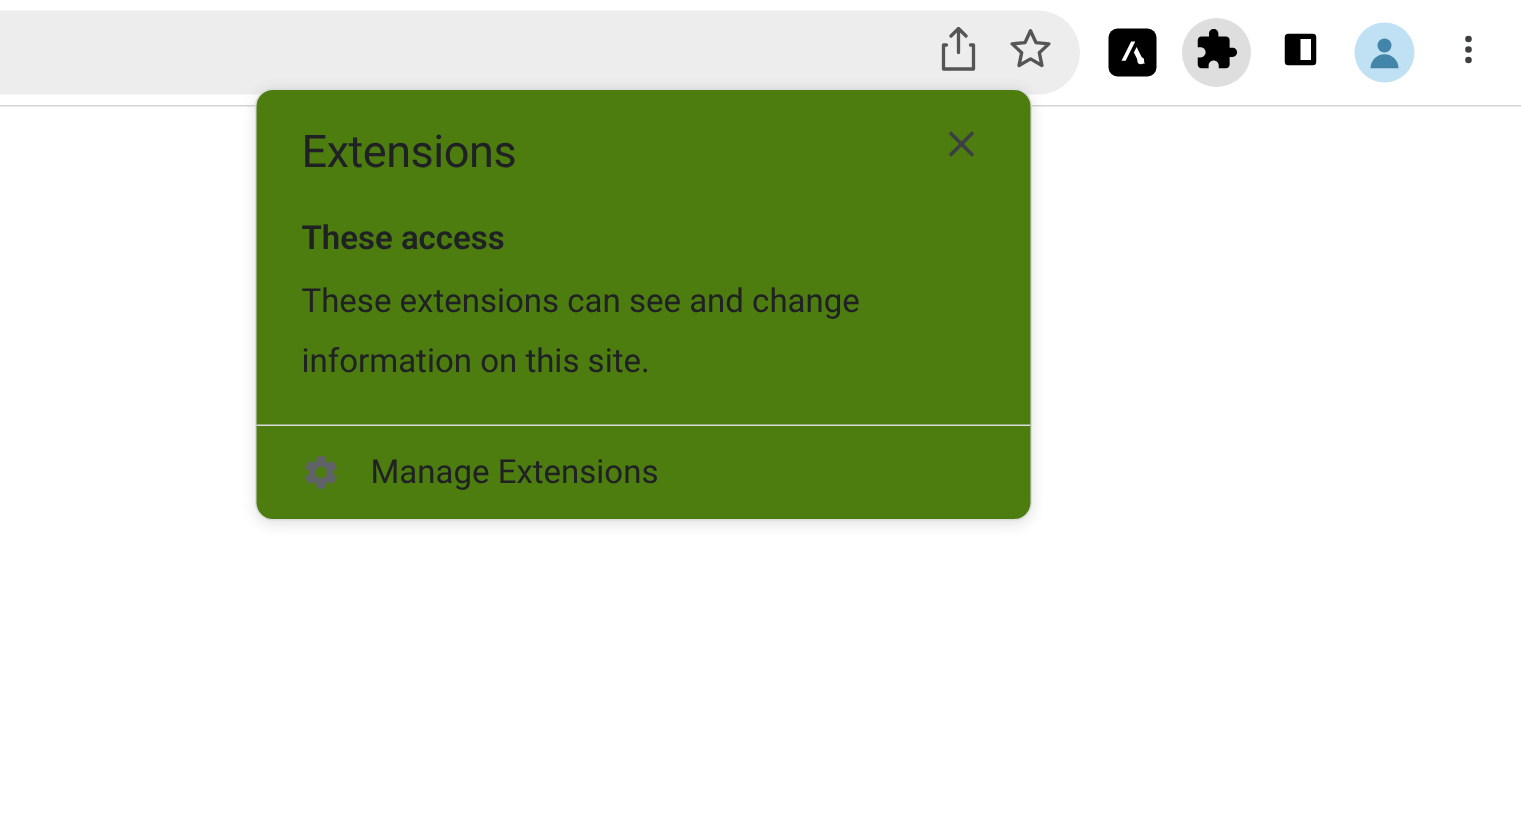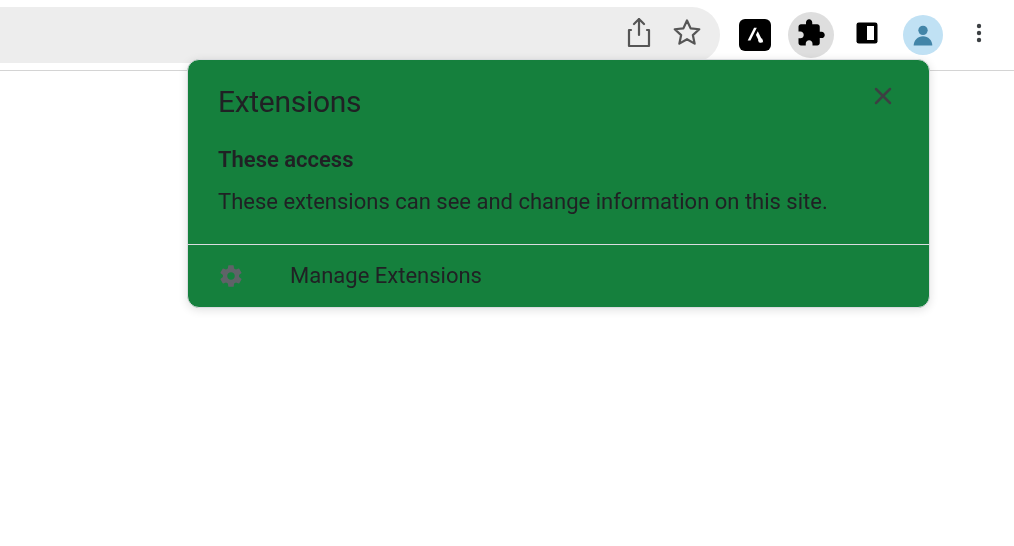--- a/index.html
+++ b/index.html
@@ -69,23 +69,23 @@
       height: 40px;
       border-radius: 50%;
       background: #c0e1f4;
       display: flex;
       align-items: center;
       justify-content: center;
     }
     .popup {
       position: absolute;
       top: 59px;
-      left: 187px;
-      width: 743px;
-      background: #15803d;
+      left: 170px;
+      width: 518px;
+      background: #4d7c0f;
       border: 1px solid #dadce0;
       border-radius: 12px;
       box-shadow: 0 2px 10px rgba(0,0,0,0.12);
       z-index: 10;
     }
     .popup-header {
       display: flex;
       align-items: flex-start;
       justify-content: space-between;
       padding: 24px 30px 8px 30px;
@@ -153,21 +153,21 @@
       display: flex;
       align-items: center;
       justify-content: center;
       cursor: pointer;
     }
     .popup-footer {
       border-top: 1px solid #dadce0;
       padding: 18px 30px;
       display: flex;
       align-items: center;
-      gap: 46px;
+      gap: 20px;
       cursor: pointer;
     }
     .gear-icon {
       display: flex;
       align-items: center;
       justify-content: center;
     }
     .manage-text {
       font-size: 22px;
       color: #202124;

